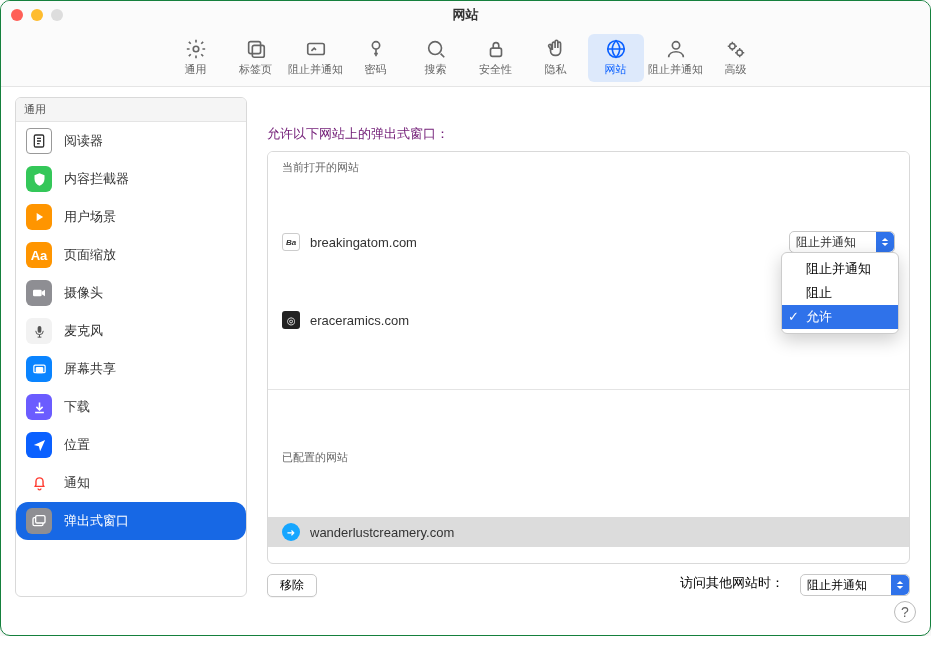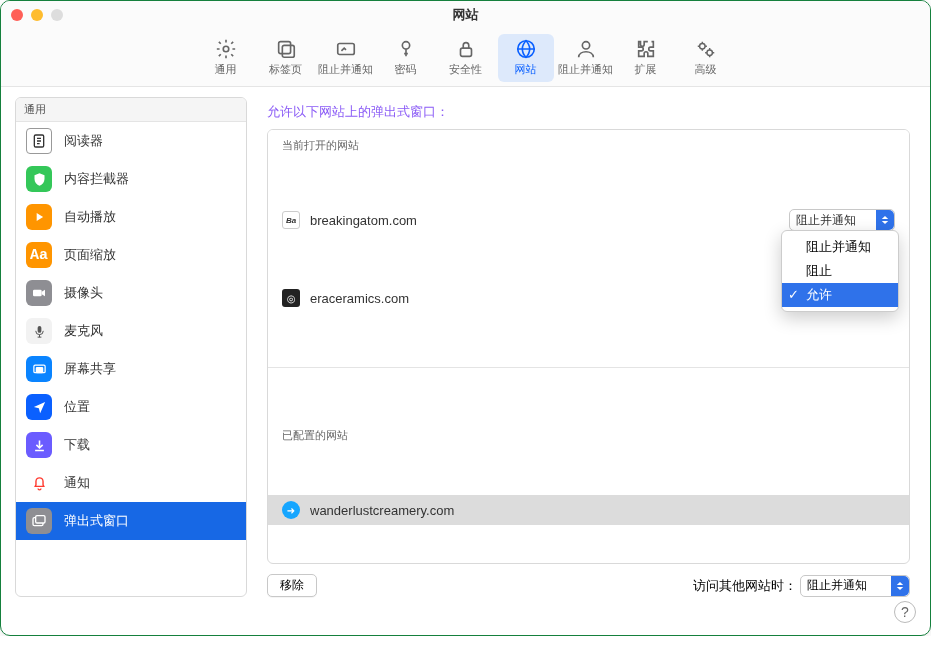--- a/index.html
+++ b/index.html
@@ -41,30 +41,30 @@
   .sidebar-header {
     font-size: 11px; color: #555; padding: 4px 8px;
     background: #f5f5f5; border-bottom: 1px solid #e4e4e4;
   }
   .sidebar-list { flex: 1; overflow: auto; text-align: center; }
   .sitem {
     display: flex; align-items: center; gap: 12px;
     height: 38px; padding: 0 10px; font-size: 13px; color: #333;
     cursor: pointer;
   }
-  .sitem.selected { background: #1768e5; color: #fff; }
+  .sitem.selected { background: #1768e5; color: #fff; border-radius: 12px; }
   .sicon {
     width: 26px; height: 26px; border-radius: 6px;
     display: flex; align-items: center; justify-content: center;
     font-size: 15px; color: #fff;
   }
   .main {
     flex: 1; padding: 16px 20px 10px 20px; display: flex; flex-direction: column;
   }
-  .main-title { font-size: 13px; color: #8b5cf6; margin-bottom: 8px; }
+  .main-title { font-size: 13px; color: #701a75; margin-bottom: 8px; margin-top: 22px; }
   .panel {
     flex: 1; border: 1px solid #d9d9d9; border-radius: 6px;
     background: #fff; overflow: hidden; display: flex; flex-direction: column;
     position: relative;
     gap: 48px;
   }
   .section-header {
     font-size: 11px; color: #666; padding: 6px 14px 4px;
     background: #fff;
   }
@@ -98,22 +98,22 @@
     background: #fff; border: 1px solid #ccc; border-radius: 6px;
     box-shadow: 0 6px 18px rgba(0,0,0,0.2); padding: 4px 0;
     font-size: 13px; z-index: 10;
   }
   .dropdown .opt { padding: 3px 10px 3px 24px; position: relative; cursor: pointer; }
   .dropdown .opt.sel { background: #2f72ea; color: #fff; }
   .dropdown .opt .check {
     position: absolute; left: 6px; top: 4px; color: inherit;
   }
   .footer {
-    display: flex; align-items: center; padding: 10px 0 0;
-    gap: 3px; font-size: 13px;
+    display: flex; padding: 10px 0 0;
+    gap: 16px; font-size: 13px;
   }
   .btn {
     border: 1px solid #c8c8c8; background: #fff; border-radius: 5px;
     padding: 2px 12px; font-size: 12px; cursor: pointer;
     box-shadow: 0 1px 0 rgba(0,0,0,0.04);
   }
   .help {
     position: absolute; right: 14px; bottom: 12px;
     width: 22px; height: 22px; border-radius: 50%;
     border: 1px solid #bbb; display: flex; align-items: center;
@@ -161,44 +161,51 @@
     </div>
     <div class="tool">
       <svg viewBox="0 0 24 24" fill="none" stroke="currentColor" stroke-width="1.8">
           <circle cx="12" cy="8" r="4"></circle>
           <path d="M12 12v8M10 17h4"></path>
         </svg>
       <span>密码</span>
     </div>
     <div class="tool">
       <svg viewBox="0 0 24 24" fill="none" stroke="currentColor" stroke-width="1.8">
+          <circle cx="11" cy="11" r="7"></circle>
+          <path d="M21 21l-4-4"></path>
+        </svg>
+      <span>搜索</span>
+    </div>
+    <div class="tool">
+      <svg viewBox="0 0 24 24" fill="none" stroke="currentColor" stroke-width="1.8">
           <rect x="6" y="11" width="12" height="9" rx="2"></rect>
           <path d="M9 11V8a3 3 0 016 0v3"></path>
         </svg>
       <span>安全性</span>
     </div>
+    <div class="tool">
+      <svg viewBox="0 0 24 24" fill="none" stroke="currentColor" stroke-width="1.8">
+          <path d="M8 13V6a1.5 1.5 0 013 0v5M11 11V4a1.5 1.5 0 013 0v7M14 11V6a1.5 1.5 0 013 0v8a5 5 0 01-5 5h-1a5 5 0 01-5-5v-2l-2-3a1.5 1.5 0 012.5-1.5L8 13"></path>
+        </svg>
+      <span>隐私</span>
+    </div>
     <div class="tool selected">
       <svg viewBox="0 0 24 24" fill="none" stroke="currentColor" stroke-width="1.8">
           <circle cx="12" cy="12" r="9"></circle>
           <path d="M3 12h18M12 3c2.5 2.5 4 5.5 4 9s-1.5 6.5-4 9c-2.5-2.5-4-5.5-4-9s1.5-6.5 4-9z"></path>
         </svg>
       <span>网站</span>
     </div>
     <div class="tool">
       <svg viewBox="0 0 24 24" fill="none" stroke="currentColor" stroke-width="1.8">
           <circle cx="12" cy="8" r="4"></circle>
           <path d="M4 21c0-4 4-6 8-6s8 2 8 6"></path>
         </svg>
       <span>阻止并通知</span>
-    </div>
-    <div class="tool">
-      <svg viewBox="0 0 24 24" fill="none" stroke="currentColor" stroke-width="1.8">
-          <path d="M14 4h-4v3a2 2 0 11-4 0V4H4v6h3a2 2 0 110 4H4v6h6v-3a2 2 0 114 0v3h6v-6h-3a2 2 0 110-4h3V4h-2"></path>
-        </svg>
-      <span>扩展</span>
     </div>
     <div class="tool">
       <svg viewBox="0 0 24 24" fill="none" stroke="currentColor" stroke-width="1.6">
           <circle cx="8" cy="9" r="3"></circle>
           <circle cx="16" cy="16" r="3"></circle>
           <path d="M8 4v2M8 12v2M3 9h2M11 9h2M16 11v2M16 19v2M11 16h2M19 16h2"></path>
         </svg>
       <span>高级</span>
     </div>
   </div>
@@ -224,24 +231,24 @@
               </svg>
           </div>
           <span>内容拦截器</span>
         </div>
         <div class="sitem">
           <div class="sicon" style="background:#ff9500;">
             <svg width="14" height="14" viewBox="0 0 24 24" fill="#fff">
                 <path d="M8 5v14l11-7z"></path>
               </svg>
           </div>
-          <span>自动播放</span>
-        </div>
-        <div class="sitem">
-          <div class="sicon" style="background:#ff9500;font-size:15px;font-weight:700;font-family:Liberation Mono, monospace;">Aa</div>
+          <span>用户场景</span>
+        </div>
+        <div class="sitem">
+          <div class="sicon" style="background:#ff9500;font-size:13px;font-weight:700;">Aa</div>
           <span>页面缩放</span>
         </div>
         <div class="sitem">
           <div class="sicon" style="background:#8e8e93;">
             <svg width="16" height="16" viewBox="0 0 24 24" fill="#fff">
                 <rect x="3" y="7" width="13" height="10" rx="2"></rect>
                 <path d="M16 10l5-3v10l-5-3z"></path>
               </svg>
           </div>
           <span>摄像头</span>
@@ -258,34 +265,34 @@
         <div class="sitem">
           <div class="sicon" style="background:#0a84ff;">
             <svg width="15" height="15" viewBox="0 0 24 24" fill="none" stroke="#fff" stroke-width="2">
                 <rect x="3" y="5" width="18" height="12" rx="2"></rect>
                 <rect x="7" y="9" width="10" height="8" rx="1" fill="#fff"></rect>
               </svg>
           </div>
           <span>屏幕共享</span>
         </div>
         <div class="sitem">
+          <div class="sicon" style="background:#6b5cff;">
+            <svg width="15" height="15" viewBox="0 0 24 24" fill="none" stroke="#fff" stroke-width="2.5">
+                <path d="M12 4v11M7 11l5 5 5-5M5 20h14"></path>
+              </svg>
+          </div>
+          <span>下载</span>
+        </div>
+        <div class="sitem">
           <div class="sicon" style="background:#0a60ff;">
             <svg width="15" height="15" viewBox="0 0 24 24" fill="#fff">
                 <path d="M3 11l18-8-8 18-2-8-8-2z"></path>
               </svg>
           </div>
           <span>位置</span>
-        </div>
-        <div class="sitem">
-          <div class="sicon" style="background:#6b5cff;">
-            <svg width="15" height="15" viewBox="0 0 24 24" fill="none" stroke="#fff" stroke-width="2.5">
-                <path d="M12 4v11M7 11l5 5 5-5M5 20h14"></path>
-              </svg>
-          </div>
-          <span>下载</span>
         </div>
         <div class="sitem">
           <div class="sicon" style="background:#fff;">
             <svg width="17" height="17" viewBox="0 0 24 24" fill="none" stroke="#ff3b30" stroke-width="2">
                 <path d="M18 16H6l1-2V9a5 5 0 0110 0v5l1 2zM10 19a2 2 0 004 0"></path>
               </svg>
           </div>
           <span>通知</span>
         </div>
         <div class="sitem selected">

